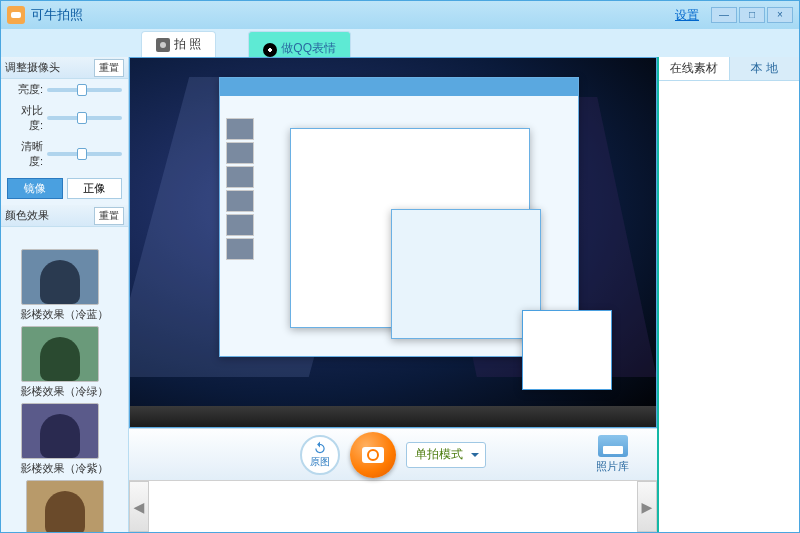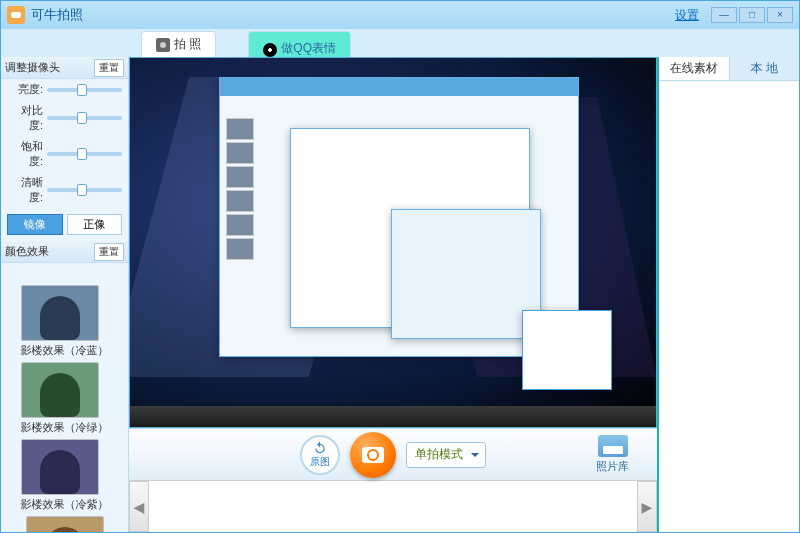--- a/index.html
+++ b/index.html
@@ -122,26 +122,20 @@
           <div class="thumb"></div>
         </div>
     </div>
     <div class="slider-row">
       <label>对比度:</label>
       <div class="slider">
           <div class="thumb"></div>
         </div>
     </div>
     <div class="slider-row">
-      <label>饱和度:</label>
-      <div class="slider">
-          <div class="thumb"></div>
-        </div>
-    </div>
-    <div class="slider-row">
       <label>清晰度:</label>
       <div class="slider">
           <div class="thumb"></div>
         </div>
     </div>
     <div class="mirror-row">
       <button class="mirror-btn active">镜像</button>
       <button class="mirror-btn">正像</button>
     </div>
 

